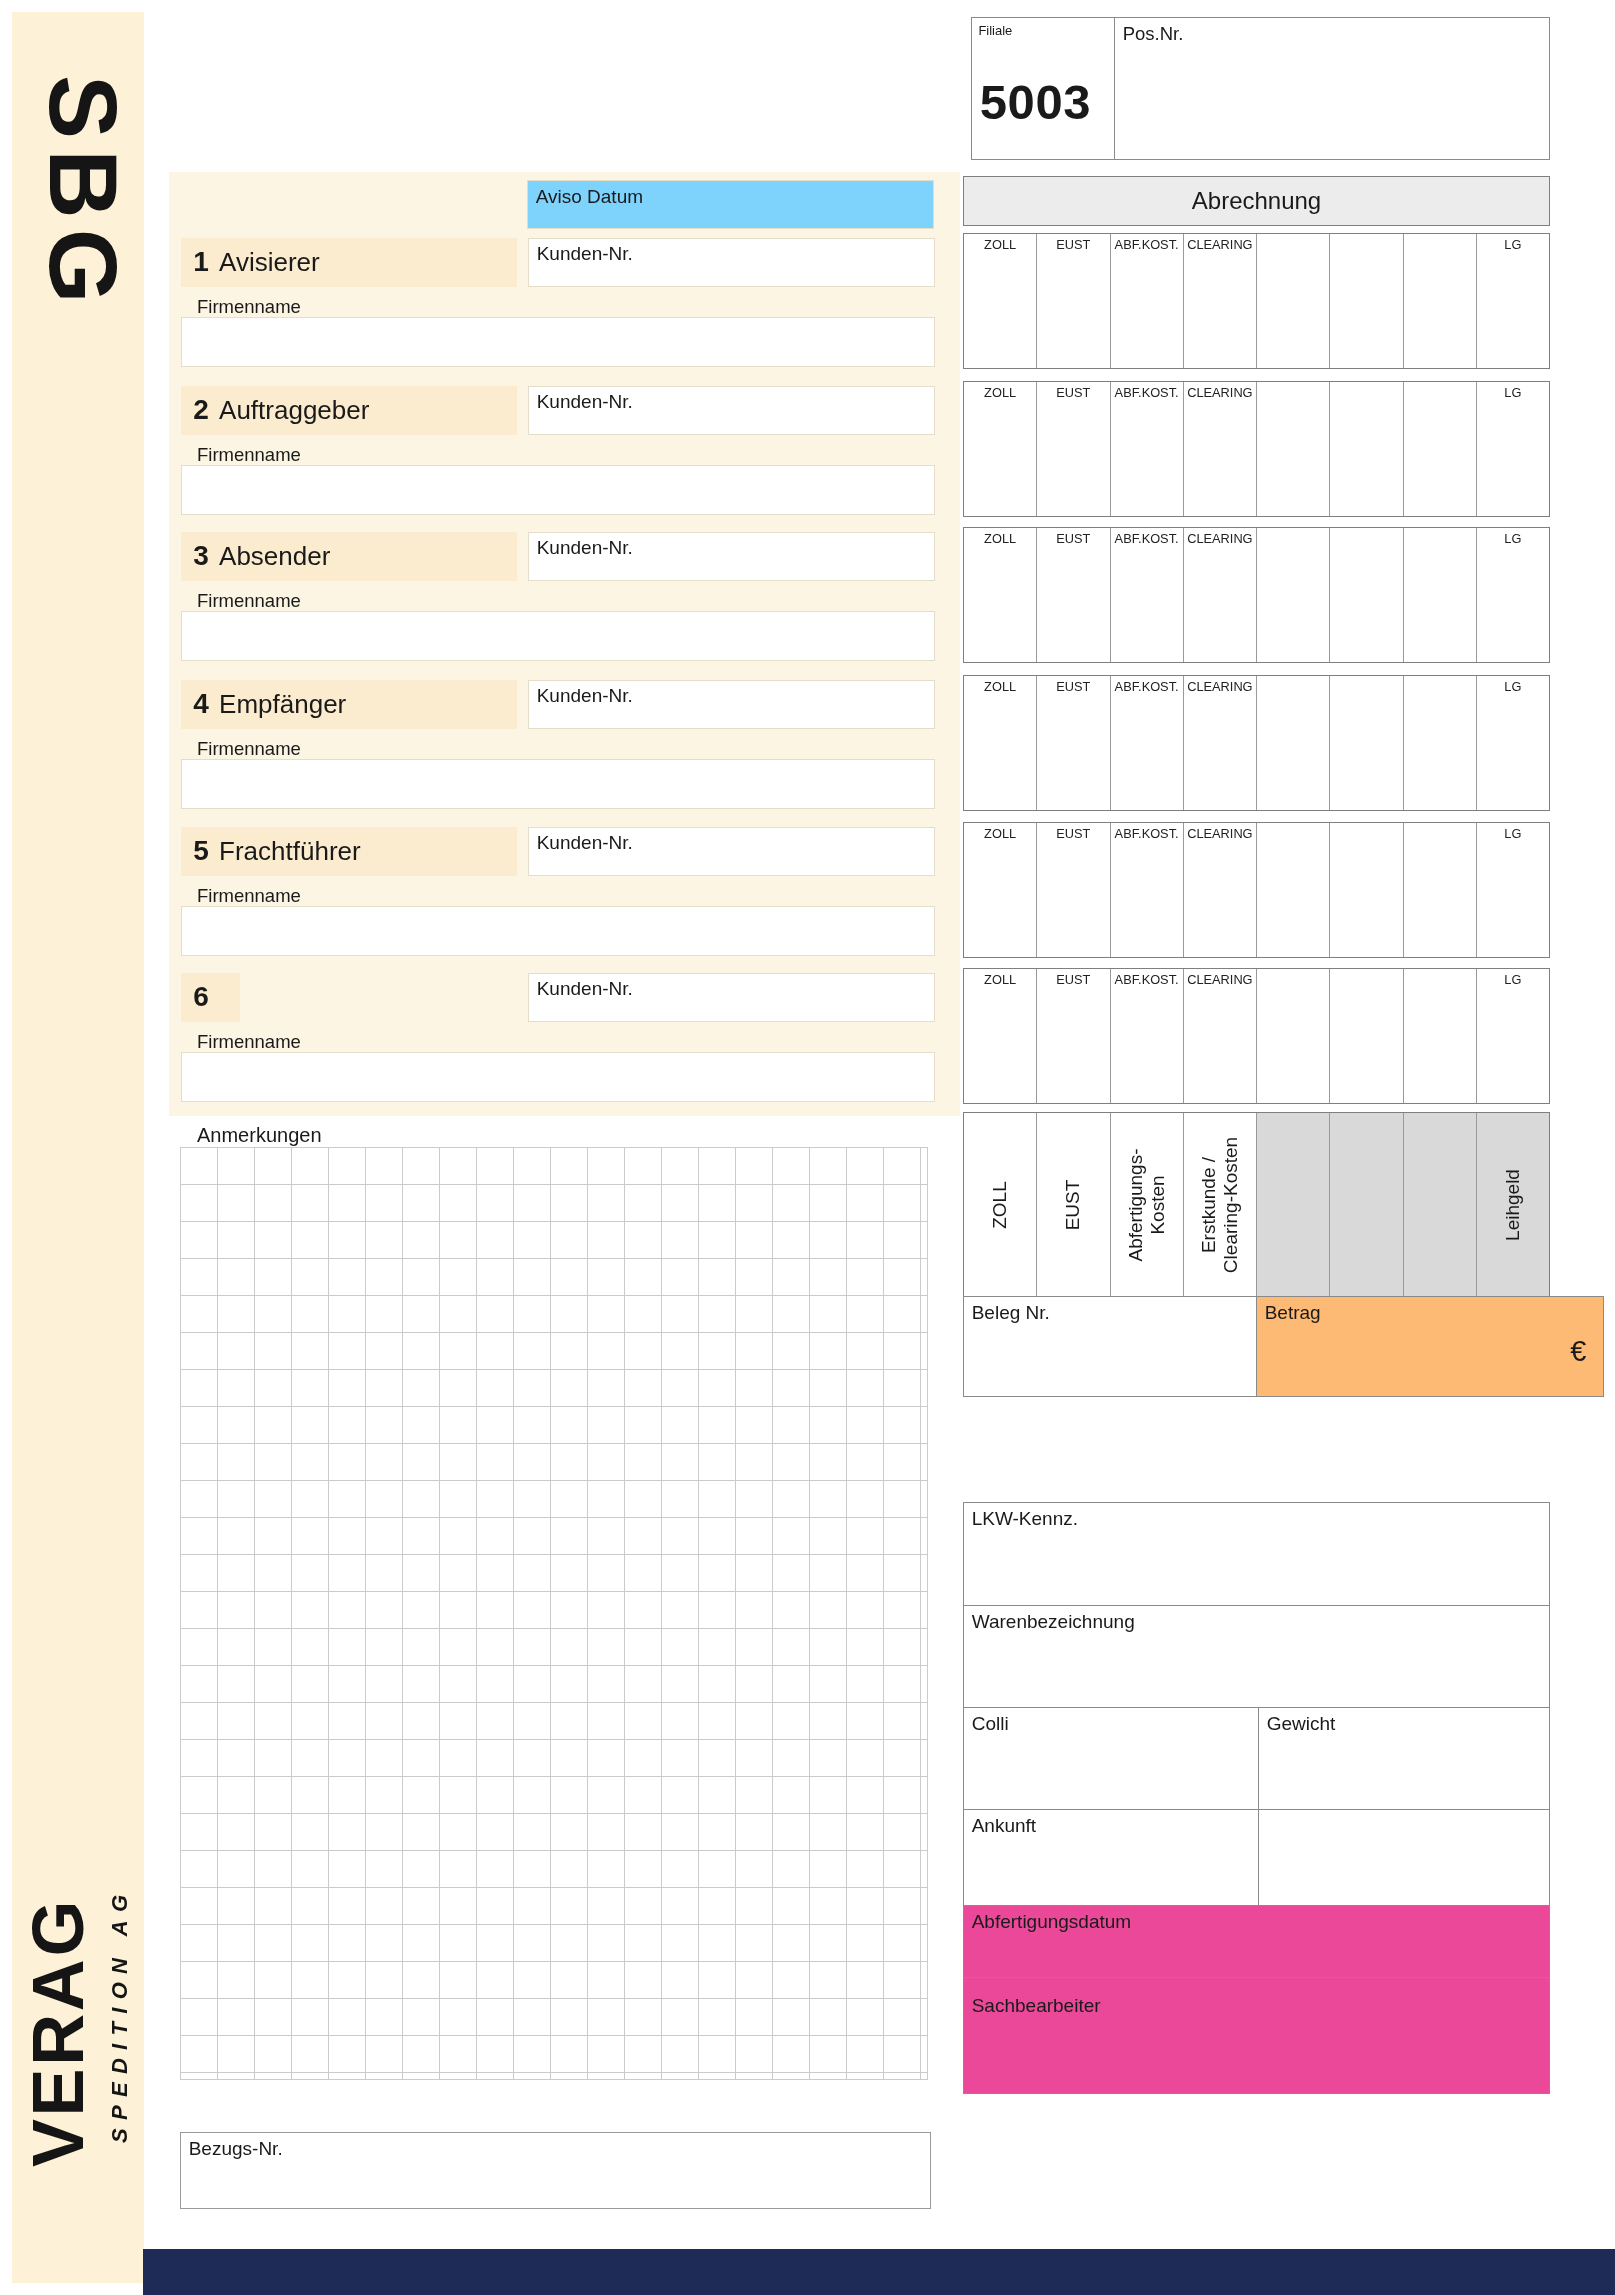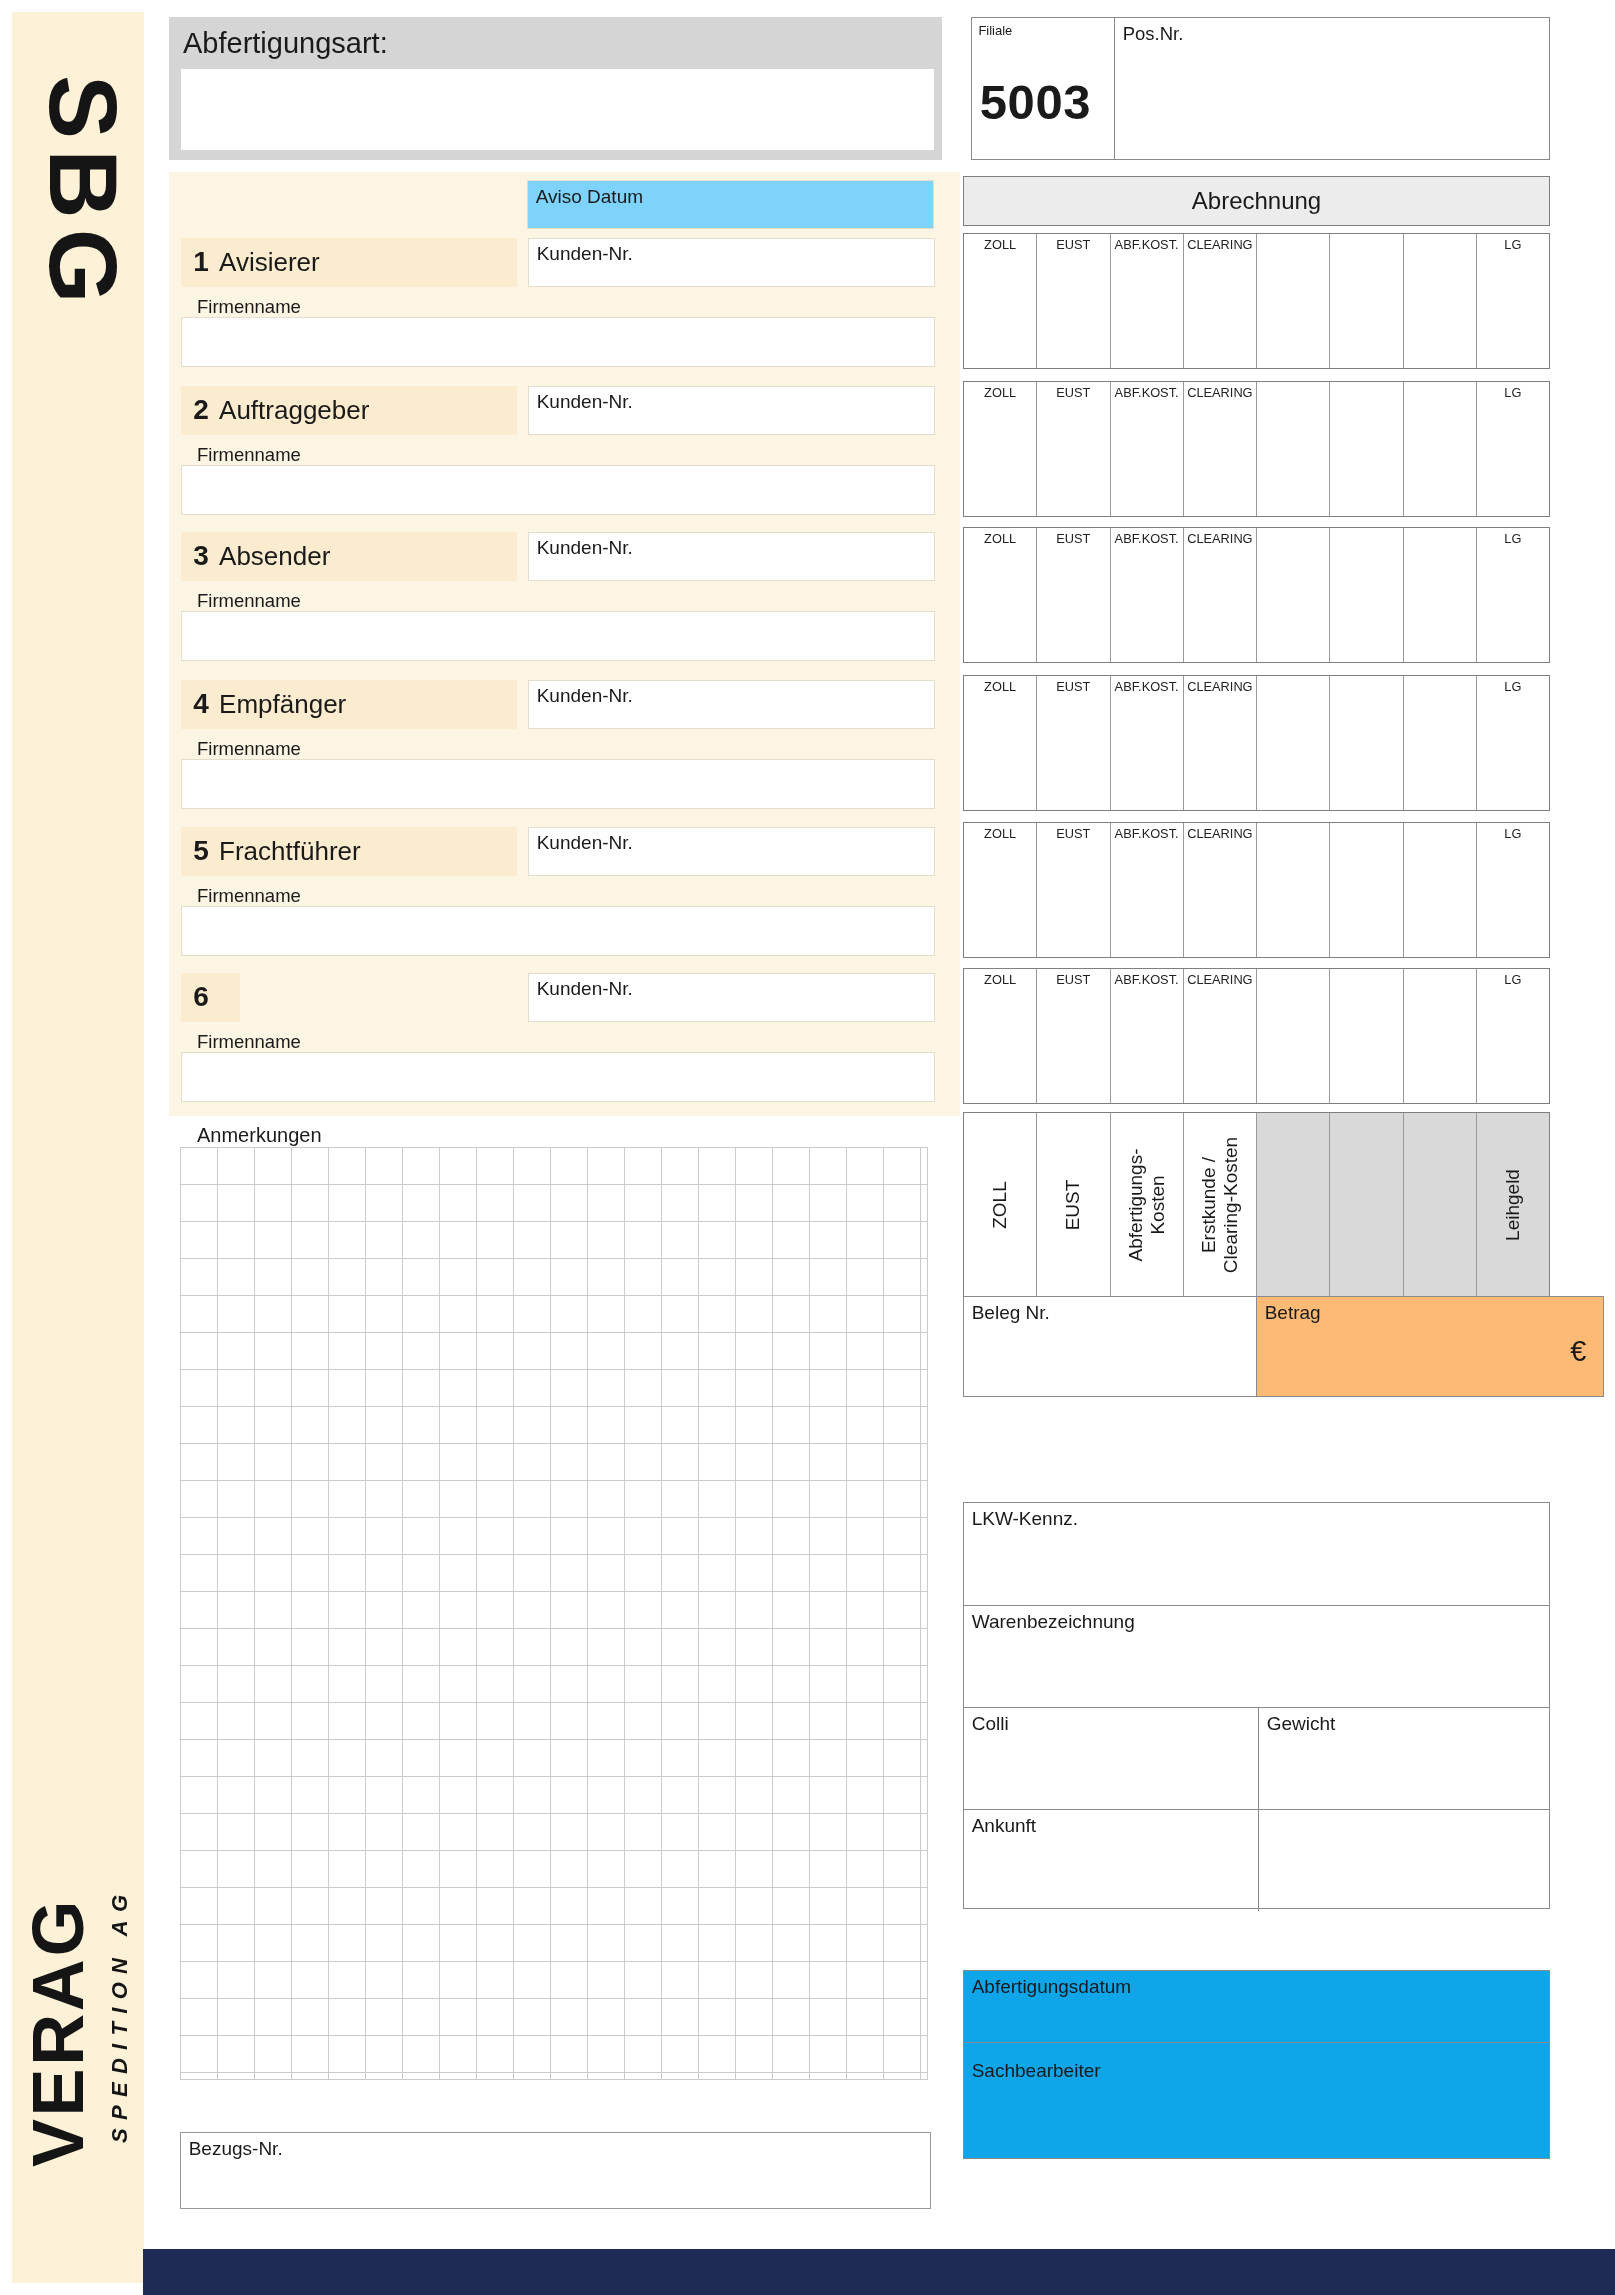--- a/index.html
+++ b/index.html
@@ -75,42 +75,38 @@
           background-size:37px 37px;
           border-right:1.3px solid #cbcbcb; border-bottom:1.3px solid #cbcbcb; }
 
   
   .detail-group { position:absolute; left:963px; top:1502px; width:587px; height:407px; border:1.9px solid #8a8a8a; background:#ffffff; }
   .dg-row { position:relative; width:100%; height:102px; border-top:1.9px solid #8a8a8a; display:flex; }
   .dg-row:first-child { border-top:none; }
   .dg-cell { position:relative; flex:1 1 0; }
   .dg-cell.left { flex:0 0 295px; border-right:1.9px solid #8a8a8a; }
 
-  .bottom-group { position:absolute; left:963px; top:1970px; width:587px; height:189px; border:1.9px solid #8a8a8a; background:#0ea5e9; }
+  .bottom-group { position:absolute; left:963px; top:1905px; width:587px; height:189px; border:1.9px solid #8a8a8a; background:#ec4899; }
   .bg-row1 { position:relative; width:100%; height:72px; border-bottom:1.9px solid #8a8a8a; }
   .bg-row2 { position:relative; width:100%; height:114px;margin-top:12px; }
 
   .bezugs { position:absolute; left:180px; top:2132px; width:751px; height:77px; border:1.3px solid #999999; background:#ffffff; }
 
   .navy { position:absolute; left:143px; top:2249px; width:1473px; height:46px; background:#1d2b56; }
 </style>
 </head>
 <body>
 
 <div class="page">
 
   <div class="stripe"></div>
   <div class="sbg">SBG</div>
   <div class="verag">VERAG</div>
   <div class="spedition">SPEDITION AG</div>
 
-  <div class="hdr">
-    <div class="hdr-label">Abfertigungsart:</div>
-    <div class="hdr-input"></div>
-  </div>
   <div class="filiale">
     <div class="filiale-lbl">Filiale</div>
     <div class="filiale-val">5003</div>
   </div>
   <div class="posnr">
     <div class="posnr-lbl">Pos.Nr.</div>
   </div>
 
   <div class="panel"></div>
 

